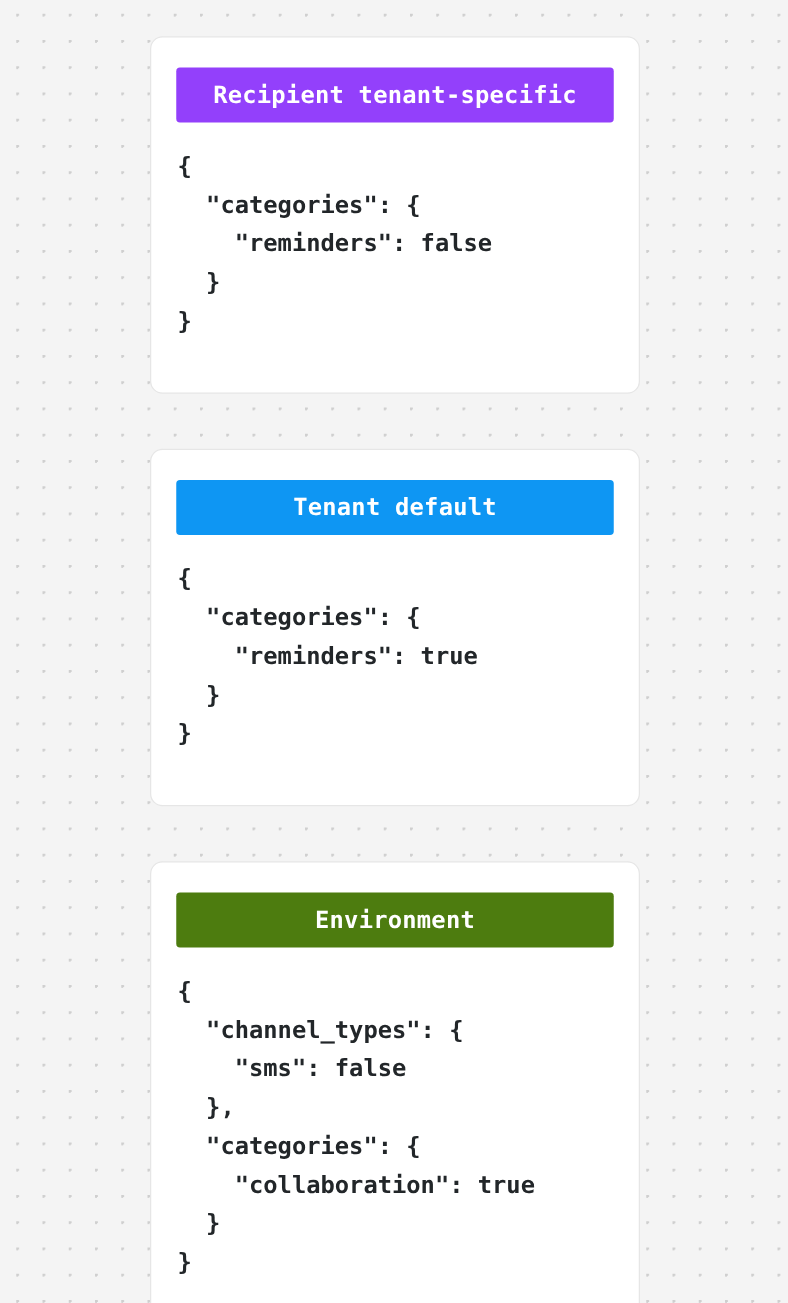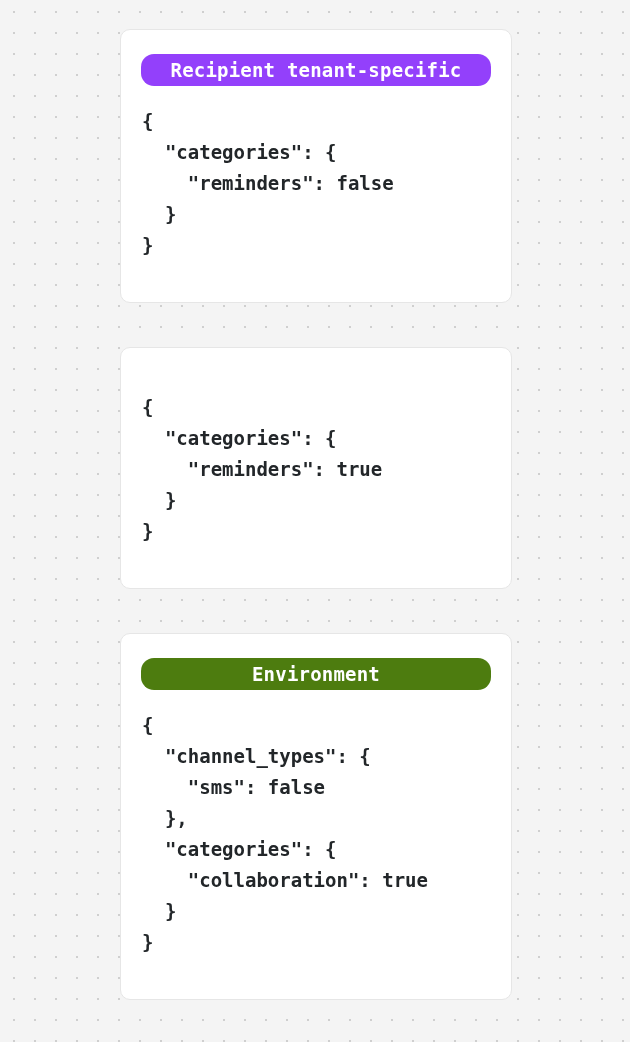--- a/index.html
+++ b/index.html
@@ -29,22 +29,22 @@
 
   .card {
     background: #ffffff;
     border: 1px solid #e6e6e6;
     border-radius: 10px;
     box-sizing: border-box;
     padding: 24px 20px 22px 20px;
   }
 
   .card-header {
-    height: 32px;
-    border-radius: 13px;
+    height: 44px;
+    border-radius: 3px;
     display: flex;
     align-items: center;
     justify-content: center;
     color: #ffffff;
     font-family: "DejaVu Sans Mono", "Liberation Mono", monospace;
     font-size: 19px;
     font-weight: 700;
     letter-spacing: 0.2px;
     white-space: nowrap;
   }
@@ -69,20 +69,21 @@
   <div class="card">
     <div class="card-header" style="background-color: rgb(147, 64, 251);">Recipient tenant-specific</div>
     <pre class="card-body">{
   "categories": {
     "reminders": false
   }
 }</pre>
   </div>
 
   <div class="card">
+    <div class="card-header" style="background-color: rgb(14, 150, 243);">Tenant default</div>
     <pre class="card-body">{
   "categories": {
     "reminders": true
   }
 }</pre>
   </div>
 
   <div class="card">
     <div class="card-header" style="background-color: #4d7c0f;">Environment</div>
     <pre class="card-body">{

